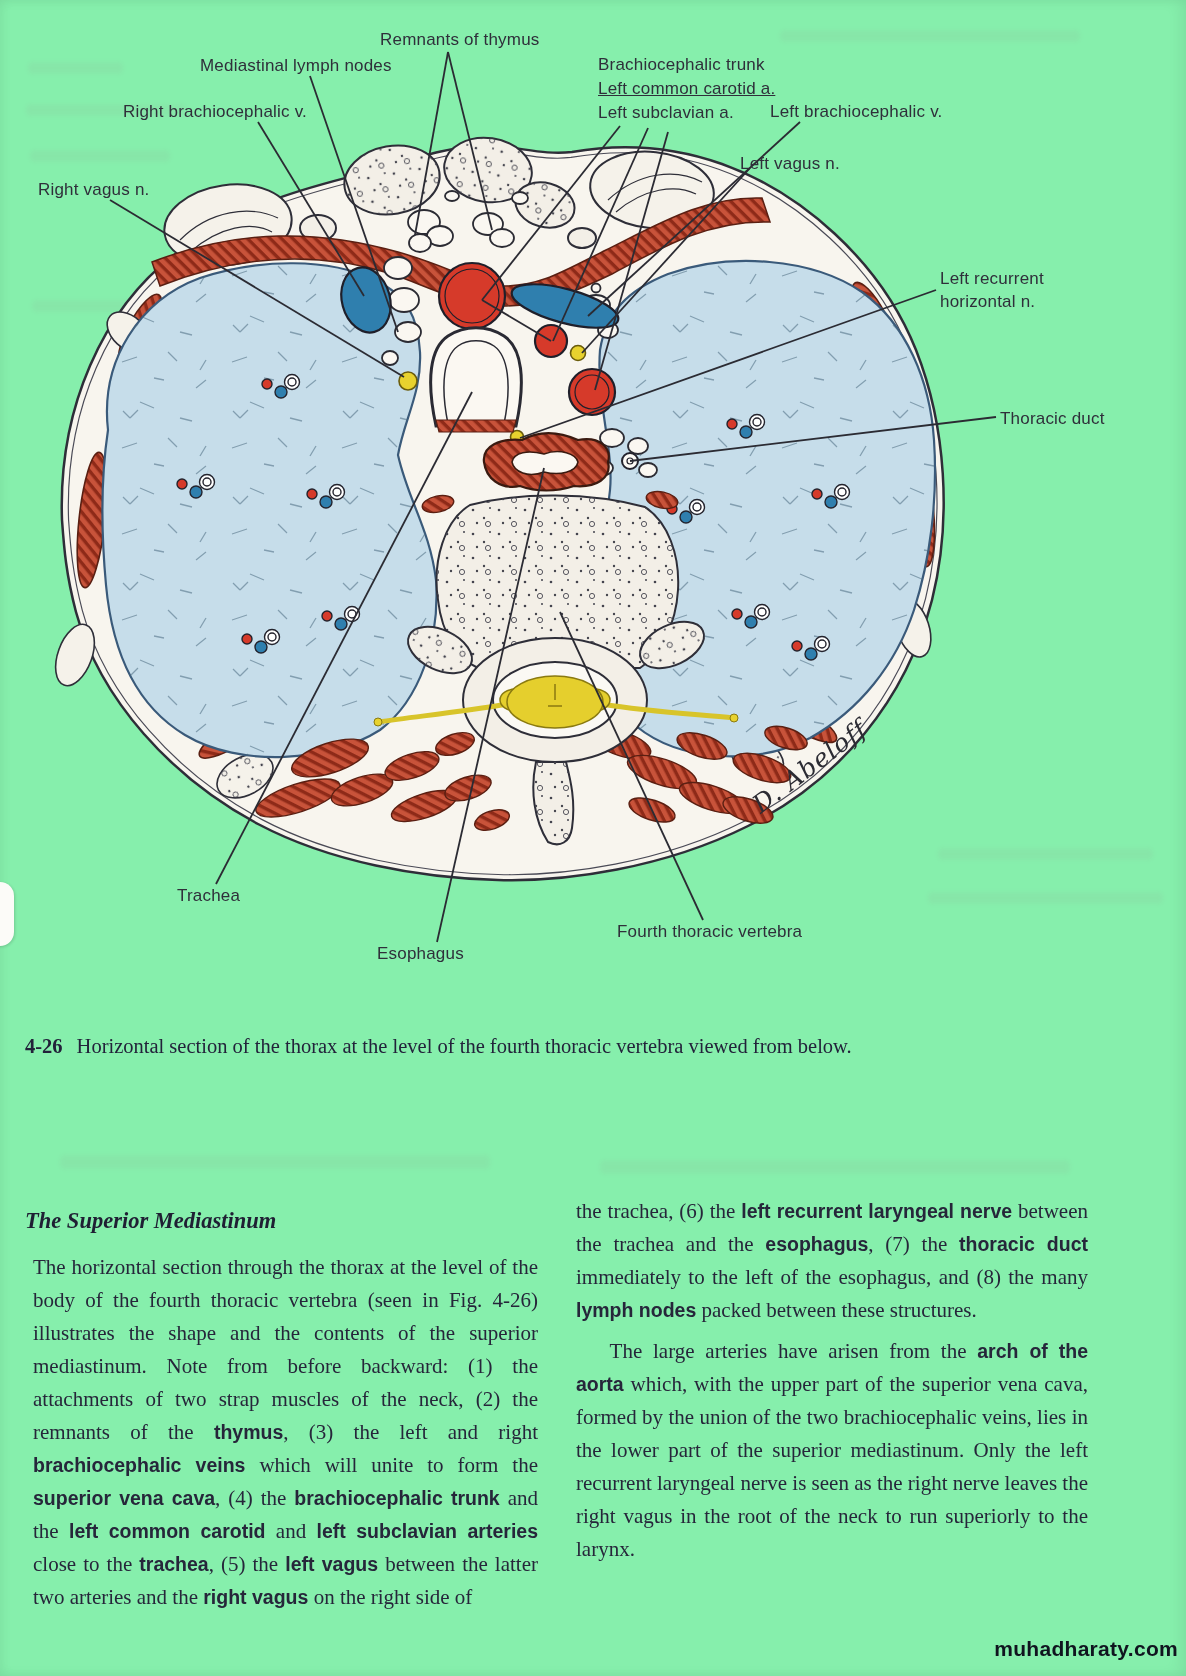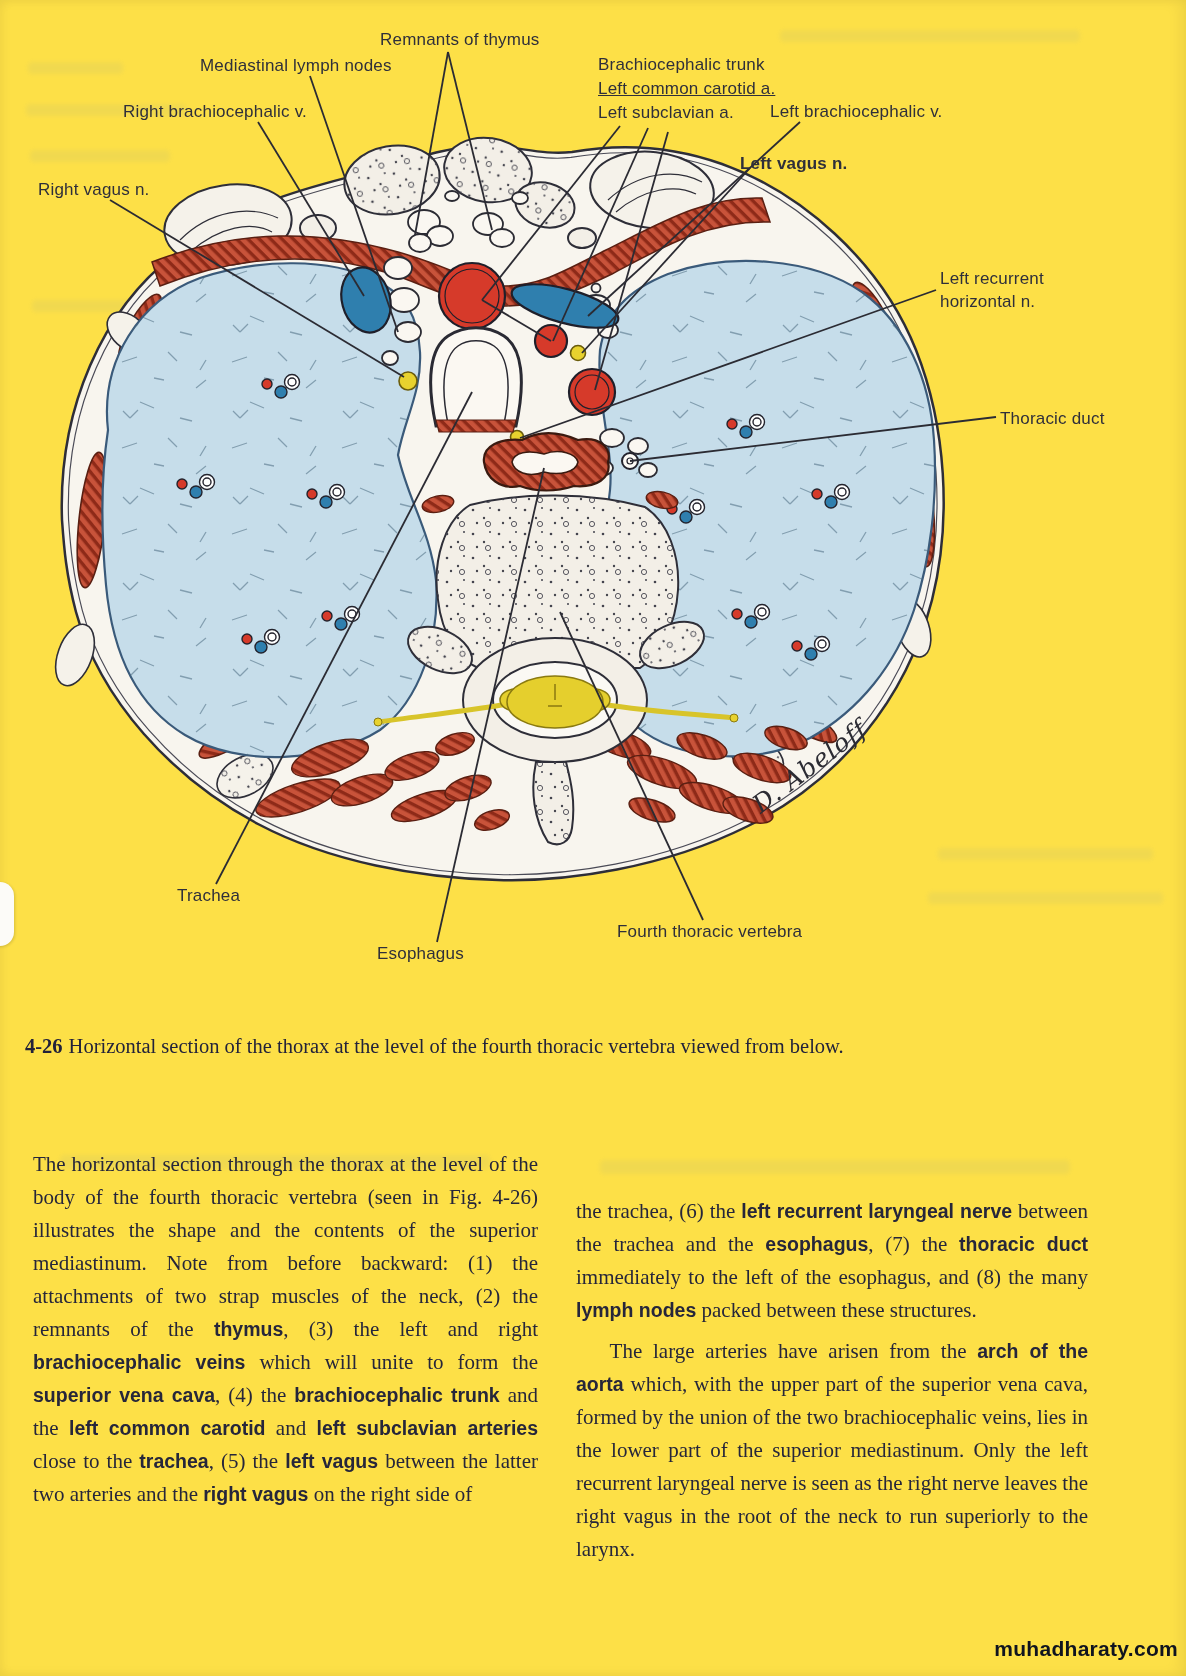--- a/index.html
+++ b/index.html
@@ -1,27 +1,27 @@
 <!DOCTYPE html>
 <html><head>
 <meta charset="utf-8">
 <style>
   html,body{margin:0;padding:0;}
   body{width:1186px;height:1676px;background:#e9e4da;font-family:"Liberation Serif",serif;}
-  .page{position:relative;width:1186px;height:1676px;background:#fde047;overflow:hidden;
+  .page{position:relative;width:1186px;height:1676px;background:#86efac;overflow:hidden;
         box-shadow:inset -6px 0 14px rgba(0,0,0,.06), inset 4px 0 10px rgba(0,0,0,.04);}
   .fig{position:absolute;left:0;top:0;width:1186px;height:1030px;}
   .fig svg{position:absolute;left:0;top:0;}
   .lbl{position:absolute;font-family:"Liberation Sans",sans-serif;font-size:17px;color:#2f2f3a;
        white-space:nowrap;line-height:23px;letter-spacing:.2px;}
   .sig{position:absolute;left:742px;top:752px;transform:rotate(-37deg);
        font-family:"DejaVu Serif",serif;font-style:italic;font-size:25px;color:#2b2b33;letter-spacing:1px;}
   .caption{position:absolute;left:25px;top:1030px;width:856px;font-size:20.5px;line-height:32px;
            color:#22223a;}
-  .caption .num{font-weight:bold;margin-right:6px;}
+  .caption .num{font-weight:bold;margin-right:14px;}
   .col{position:absolute;top:1140px;color:#26263a;font-size:21px;line-height:33px;text-align:justify;}
   .col.left{left:25px;width:521px;}
   .col.right{left:568px;width:528px;}
   .col h3{font-size:22.5px;font-weight:bold;font-style:italic;margin:64px 0 14px 0;color:#1f1f33;}
   .col.right p:first-child{margin-top:55px;}
   .col p{margin:8px;}
   .col p.ind{text-indent:1.6em;}
   .b{font-family:"Liberation Sans",sans-serif;font-weight:bold;font-size:19.5px;}
   .watermark{position:absolute;right:8px;top:1637px;font-family:"Liberation Sans",sans-serif;
              font-weight:bold;font-size:21px;color:#10141f;letter-spacing:.3px;}
@@ -335,37 +335,38 @@
     </svg>
 
     <div class="lbl" style="left:380px;top:28px;">Remnants of thymus</div>
     <div class="lbl" style="left:200px;top:54px;">Mediastinal lymph nodes</div>
     <div class="lbl" style="left:123px;top:100px;">Right brachiocephalic v.</div>
     <div class="lbl" style="left:38px;top:178px;">Right vagus n.</div>
     <div class="lbl" style="left:598px;top:53px;">Brachiocephalic trunk</div>
     <div class="lbl" style="left:598px;top:77px;text-decoration:underline;">Left common carotid a.</div>
     <div class="lbl" style="left:598px;top:101px;">Left subclavian a.</div>
     <div class="lbl" style="left:770px;top:100px;">Left brachiocephalic v.</div>
-    <div class="lbl" style="left:740px;top:152px;font-weight:bold;">Left vagus n.</div>
+    <div class="lbl" style="left:740px;top:152px;">Left vagus n.</div>
     <div class="lbl" style="left:940px;top:267px;">
       <div>Left recurrent</div>
       <div>horizontal n.</div>
     </div>
     <div class="lbl" style="left:1000px;top:407px;">Thoracic duct</div>
     <div class="lbl" style="left:177px;top:884px;">Trachea</div>
     <div class="lbl" style="left:377px;top:942px;">Esophagus</div>
     <div class="lbl" style="left:617px;top:920px;">Fourth thoracic vertebra</div>
     <div class="sig">D. Abeloff</div>
   </div>
 
   <div class="caption">
     <span class="num">4-26</span><span>Horizontal section of the thorax at the level of the fourth thoracic vertebra viewed from below.</span>
   </div>
 
   <div class="col left">
+    <h3>The Superior Mediastinum</h3>
     <p><span>The horizontal section through the thorax at the level of the body of the fourth thoracic vertebra (seen in Fig. 4-26) illustrates the shape and the contents of the superior mediastinum. Note from before backward: (1) the attachments of two strap muscles of the neck, (2) the remnants of the </span><span class="b">thymus</span><span>, (3) the left and right </span><span class="b">brachiocephalic veins</span><span> which will unite to form the </span><span class="b">superior vena cava</span><span>, (4) the </span><span class="b">brachiocephalic trunk</span><span> and the </span><span class="b">left common carotid</span><span> and </span><span class="b">left subclavian arteries</span><span> close to the </span><span class="b">trachea</span><span>, (5) the </span><span class="b">left vagus</span><span> between the latter two arteries and the </span><span class="b">right vagus</span><span> on the right side of</span></p>
   </div>
   <div class="col right">
     <p><span>the trachea, (6) the </span><span class="b">left recurrent laryngeal nerve</span><span> between the trachea and the </span><span class="b">esophagus</span><span>, (7) the </span><span class="b">thoracic duct</span><span> immediately to the left of the esophagus, and (8) the many </span><span class="b">lymph nodes</span><span> packed between these structures.</span></p>
     <p class="ind"><span>The large arteries have arisen from the </span><span class="b">arch of the aorta</span><span> which, with the upper part of the superior vena cava, formed by the union of the two brachiocephalic veins, lies in the lower part of the superior mediastinum. Only the left recurrent laryngeal nerve is seen as the right nerve leaves the right vagus in the root of the neck to run superiorly to the larynx.</span></p>
   </div>
 
   <div class="watermark">muhadharaty.com</div>
 </div>
 

